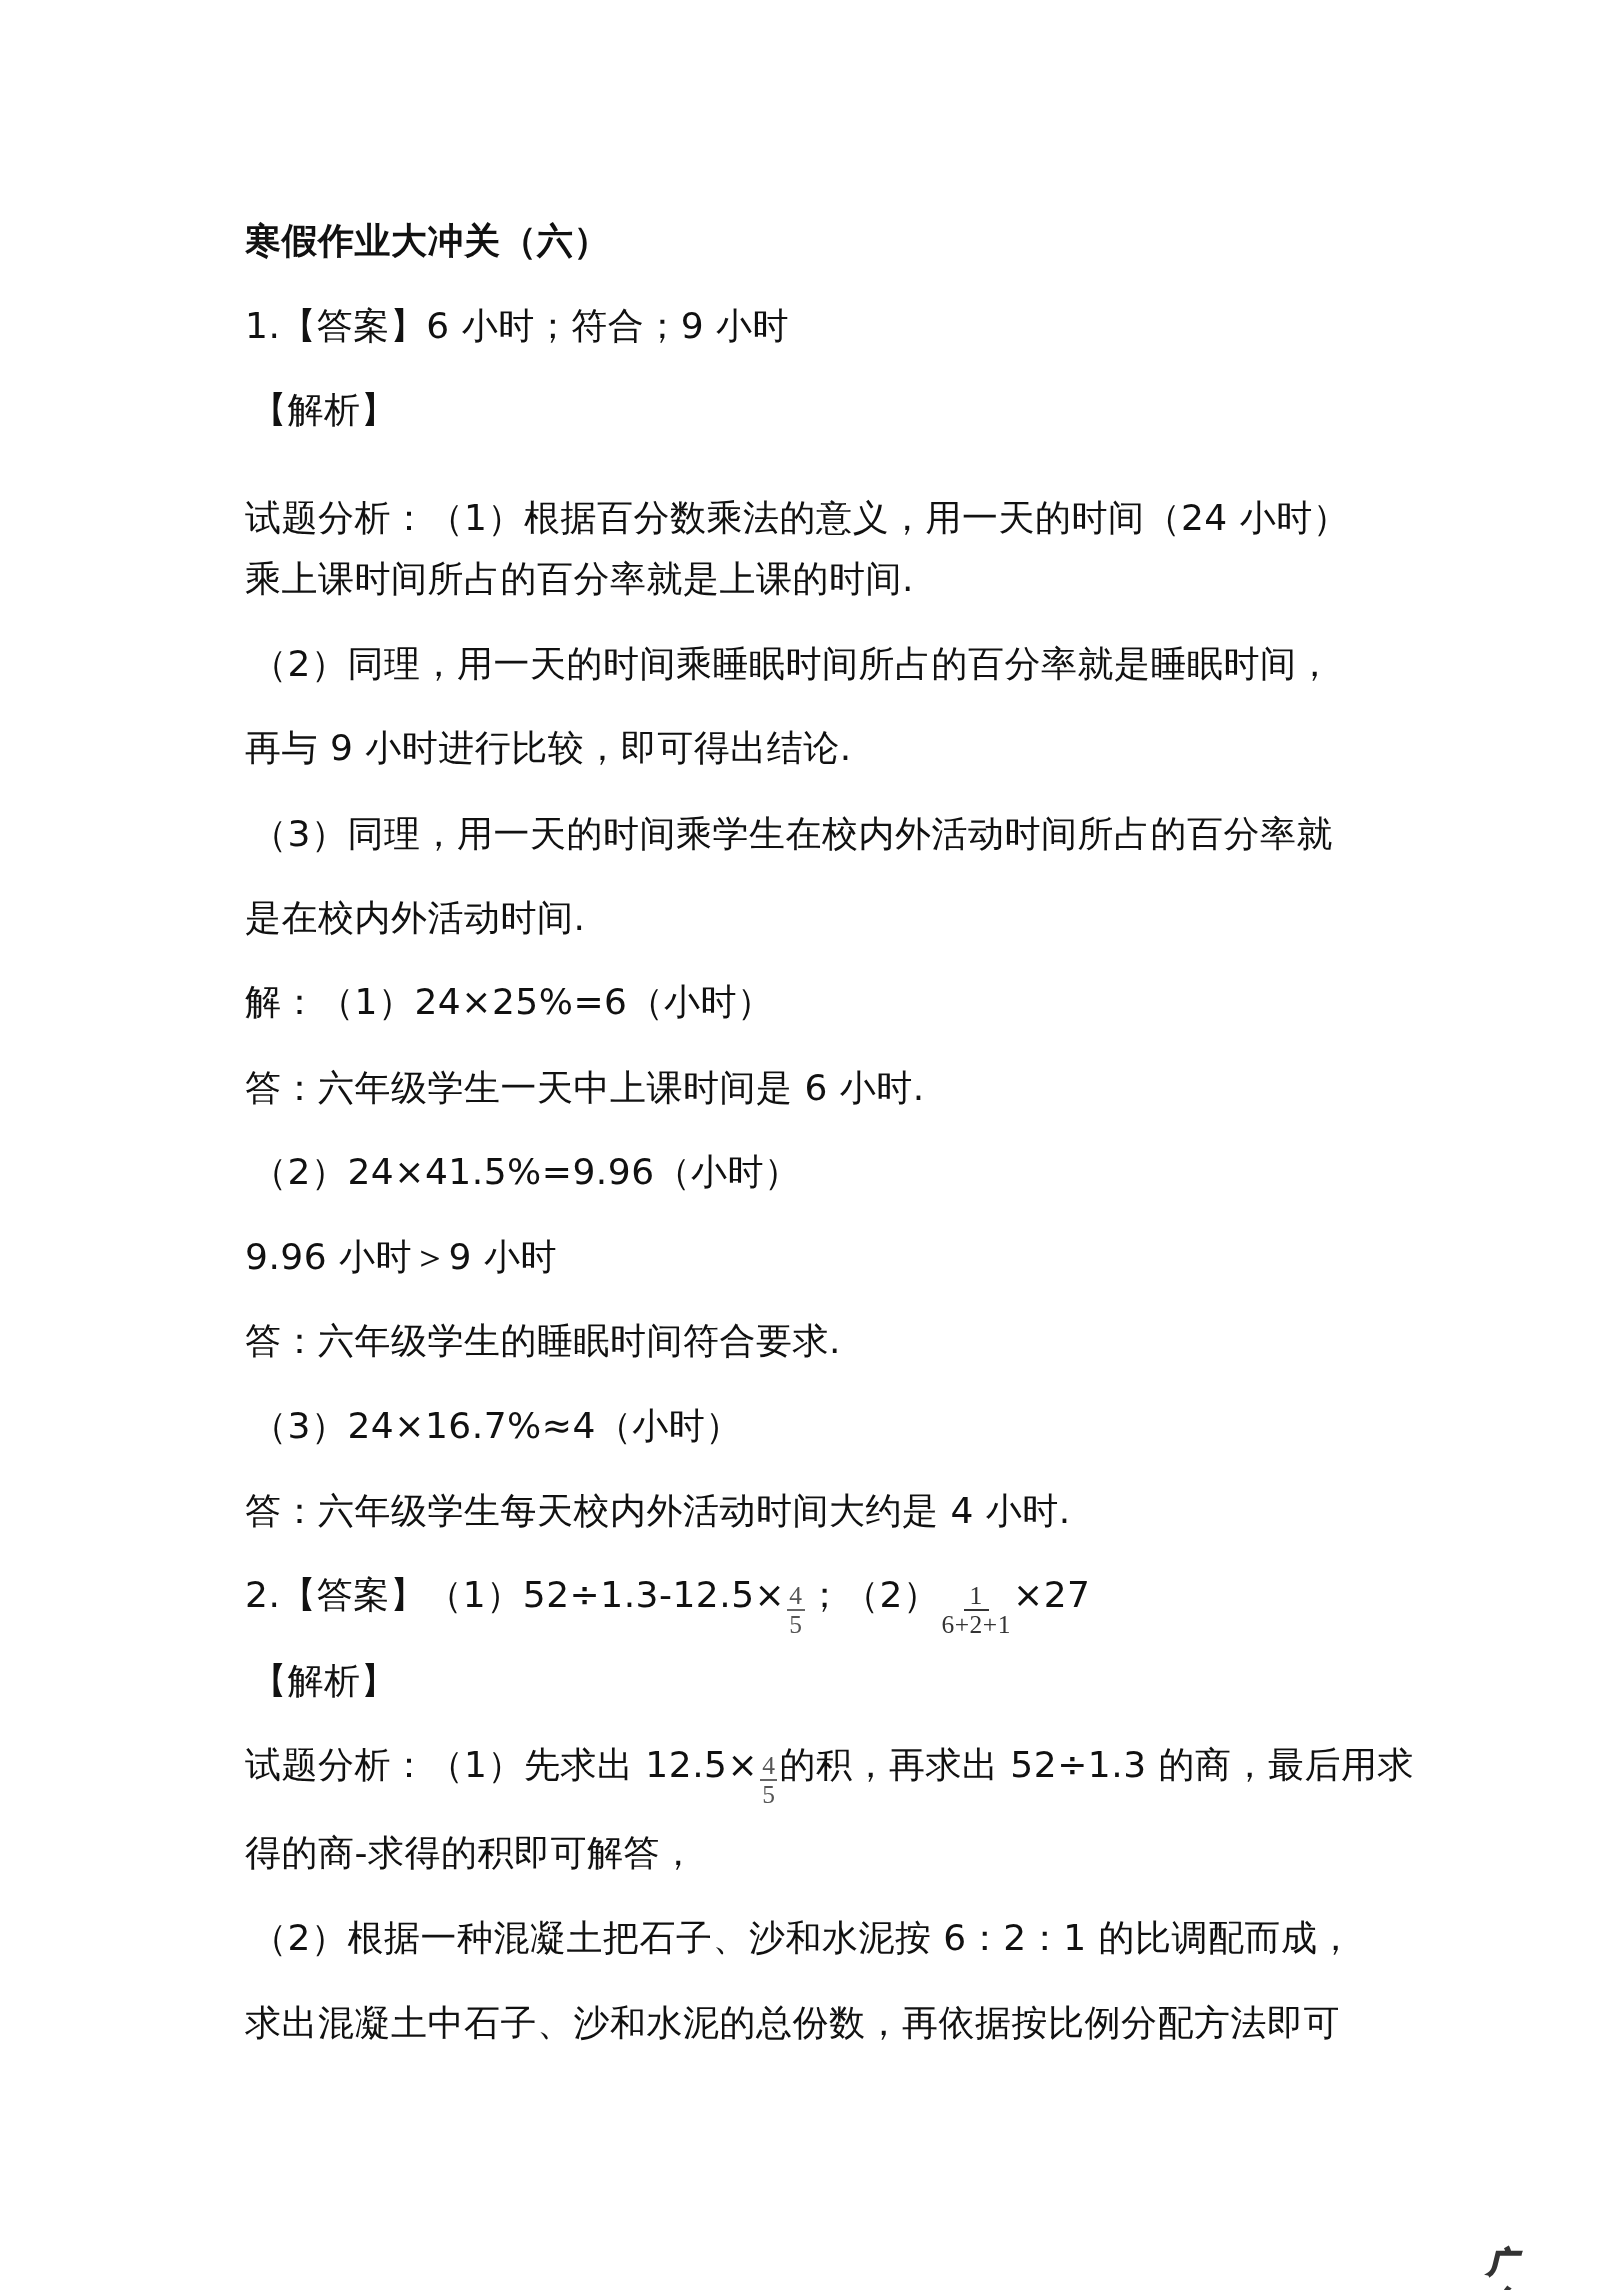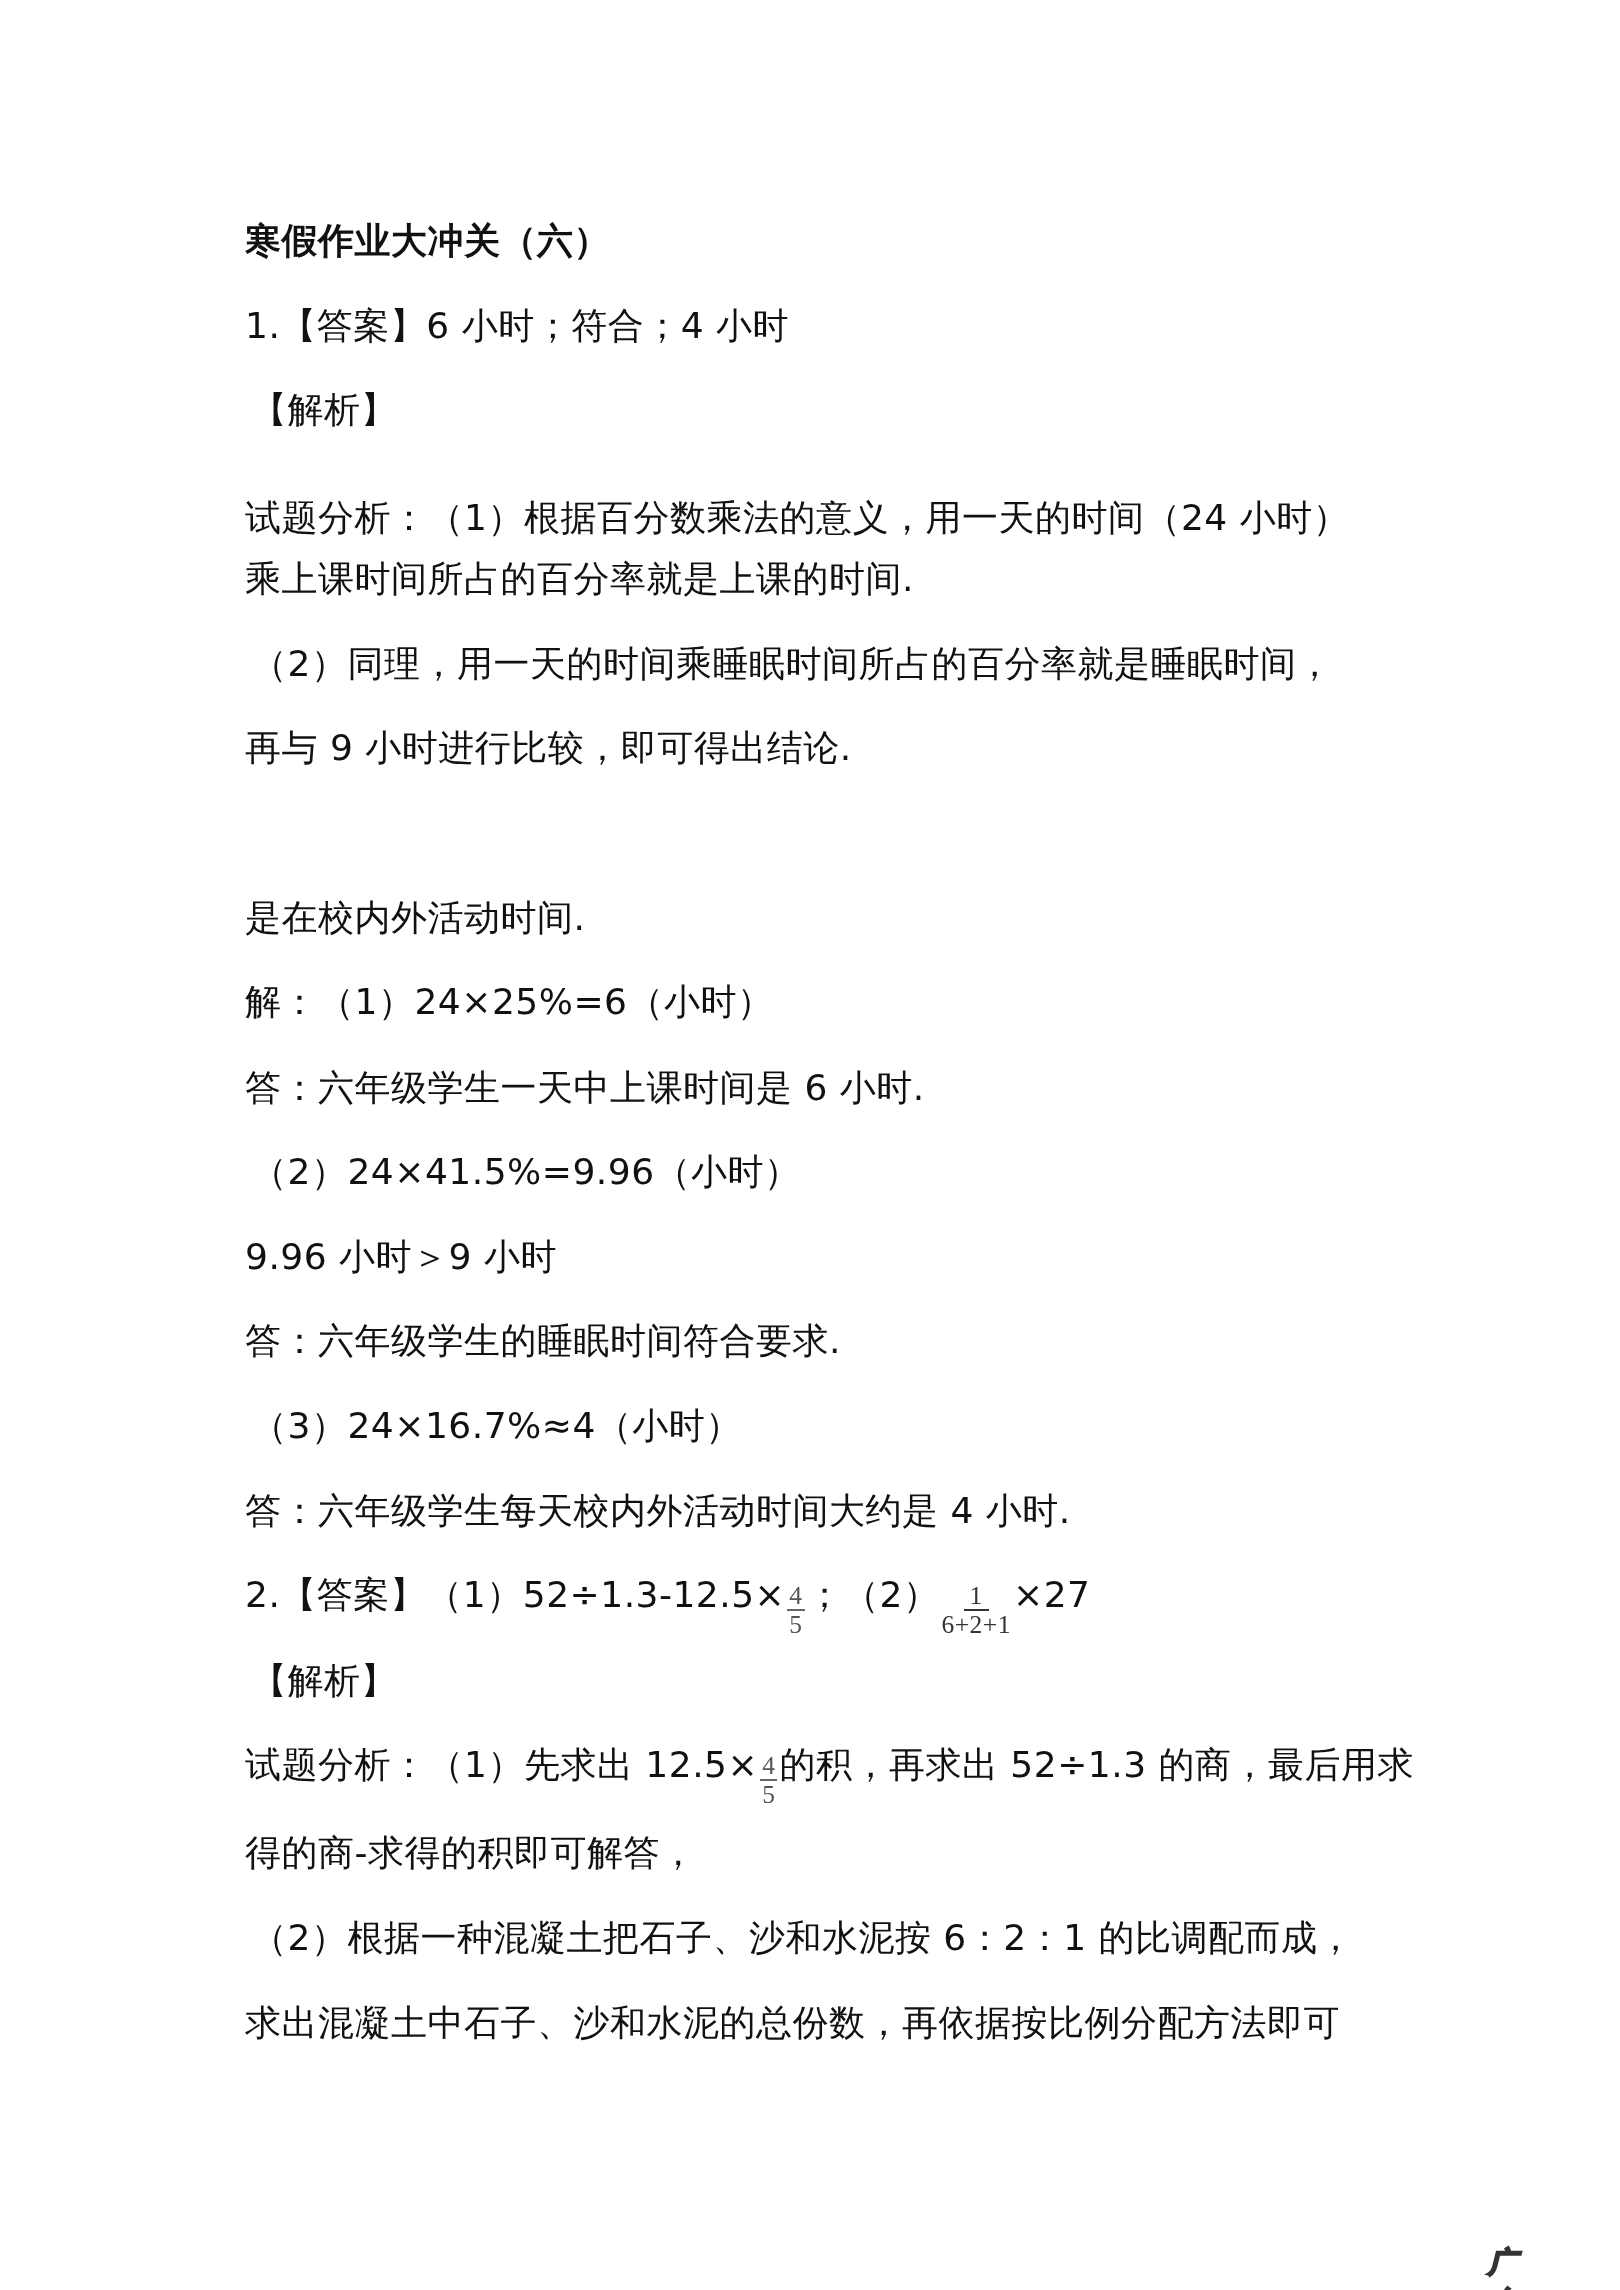--- a/index.html
+++ b/index.html
@@ -28,27 +28,28 @@
     color: #0f172a; -webkit-text-stroke: 2px #333; letter-spacing: 1px; font-style: italic;
   }
 </style>
 </head>
 <body>
 
 <div class="page">
 
   <div class="line title" style="top:211px">寒假作业大冲关（六）</div>
 
-  <div class="line" style="top:296px">1.【答案】6 小时；符合；4 小时</div>
+  <div class="line" style="top:296px">1.【答案】6 小时；符合；9 小时</div>
   <div class="line indent" style="top:380px">【解析】</div>
 
   <div class="line" style="top:488px">试题分析：（1）根据百分数乘法的意义，用一天的时间（24 小时）</div>
   <div class="line" style="top:549px">乘上课时间所占的百分率就是上课的时间.</div>
   <div class="line indent" style="top:634px">（2）同理，用一天的时间乘睡眠时间所占的百分率就是睡眠时间，</div>
   <div class="line" style="top:718px">再与 9 小时进行比较，即可得出结论.</div>
+  <div class="line indent" style="top:804px">（3）同理，用一天的时间乘学生在校内外活动时间所占的百分率就</div>
   <div class="line" style="top:888px">是在校内外活动时间.</div>
 
   <div class="line" style="top:972px">解：（1）24×25%=6（小时）</div>
   <div class="line" style="top:1058px">答：六年级学生一天中上课时间是 6 小时.</div>
   <div class="line indent" style="top:1142px">（2）24×41.5%=9.96（小时）</div>
   <div class="line" style="top:1227px">9.96 小时＞9 小时</div>
   <div class="line" style="top:1311px">答：六年级学生的睡眠时间符合要求.</div>
   <div class="line indent" style="top:1396px">（3）24×16.7%≈4（小时）</div>
   <div class="line" style="top:1481px">答：六年级学生每天校内外活动时间大约是 4 小时.</div>
 

